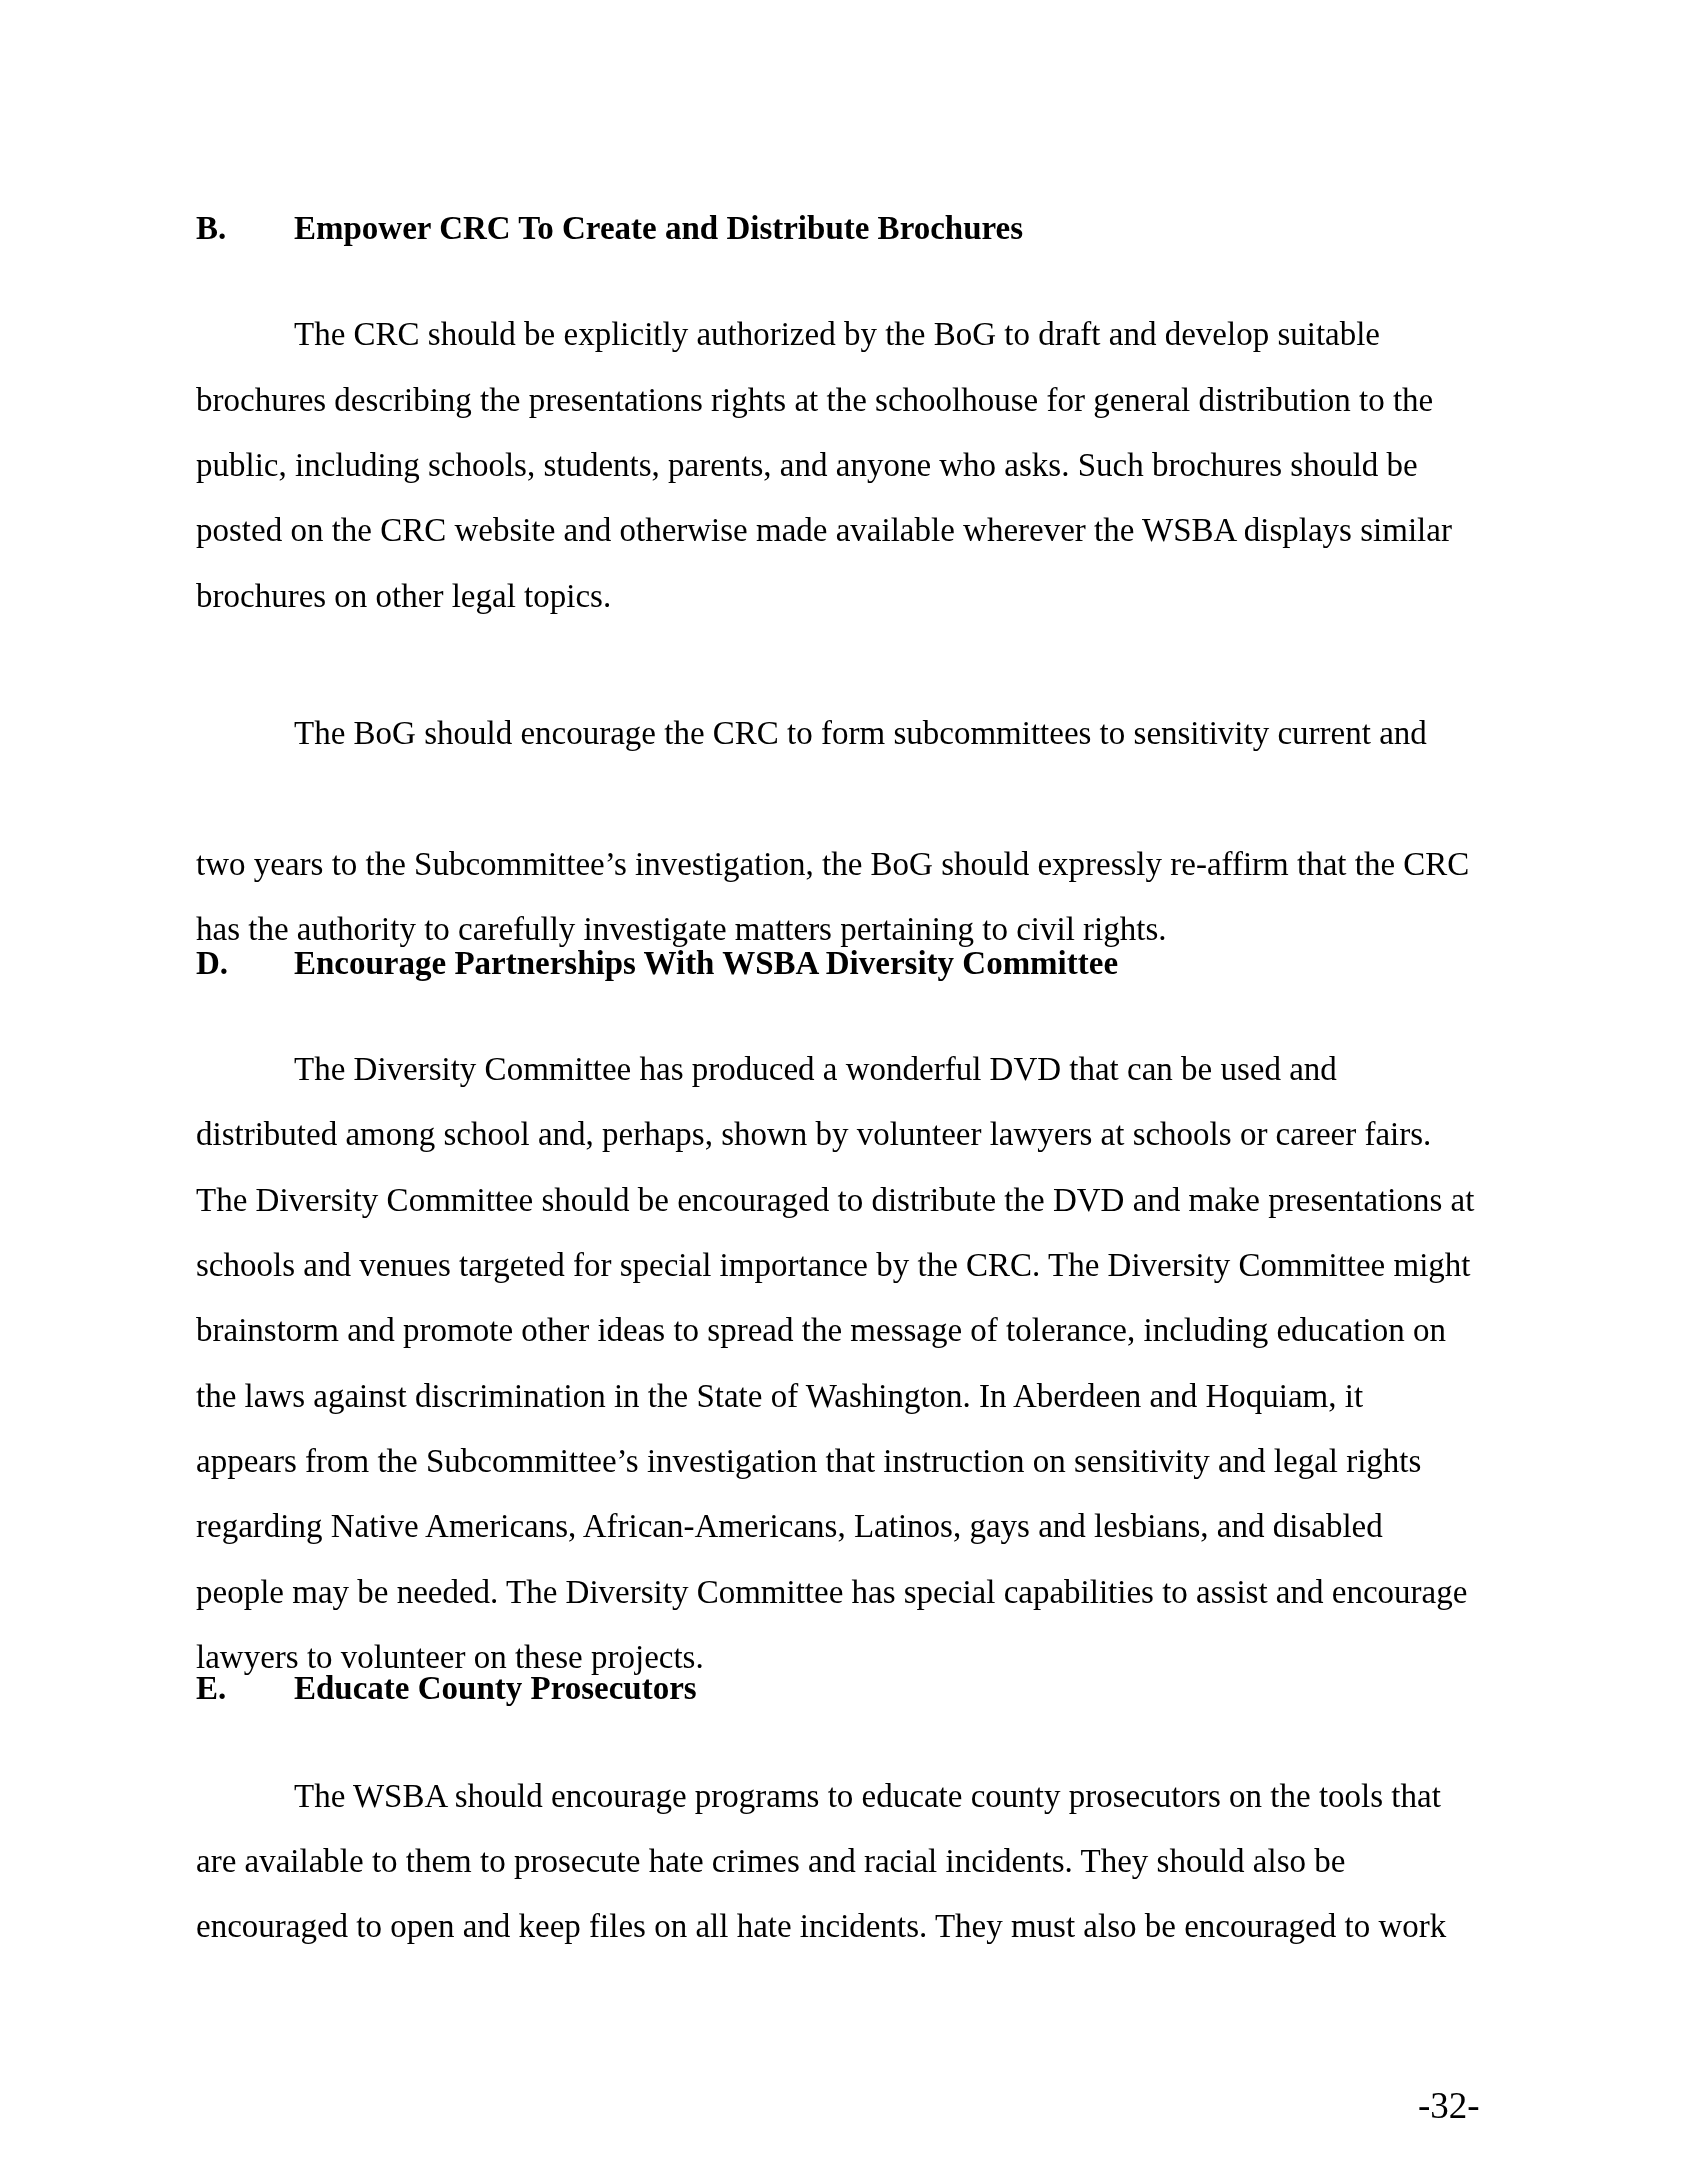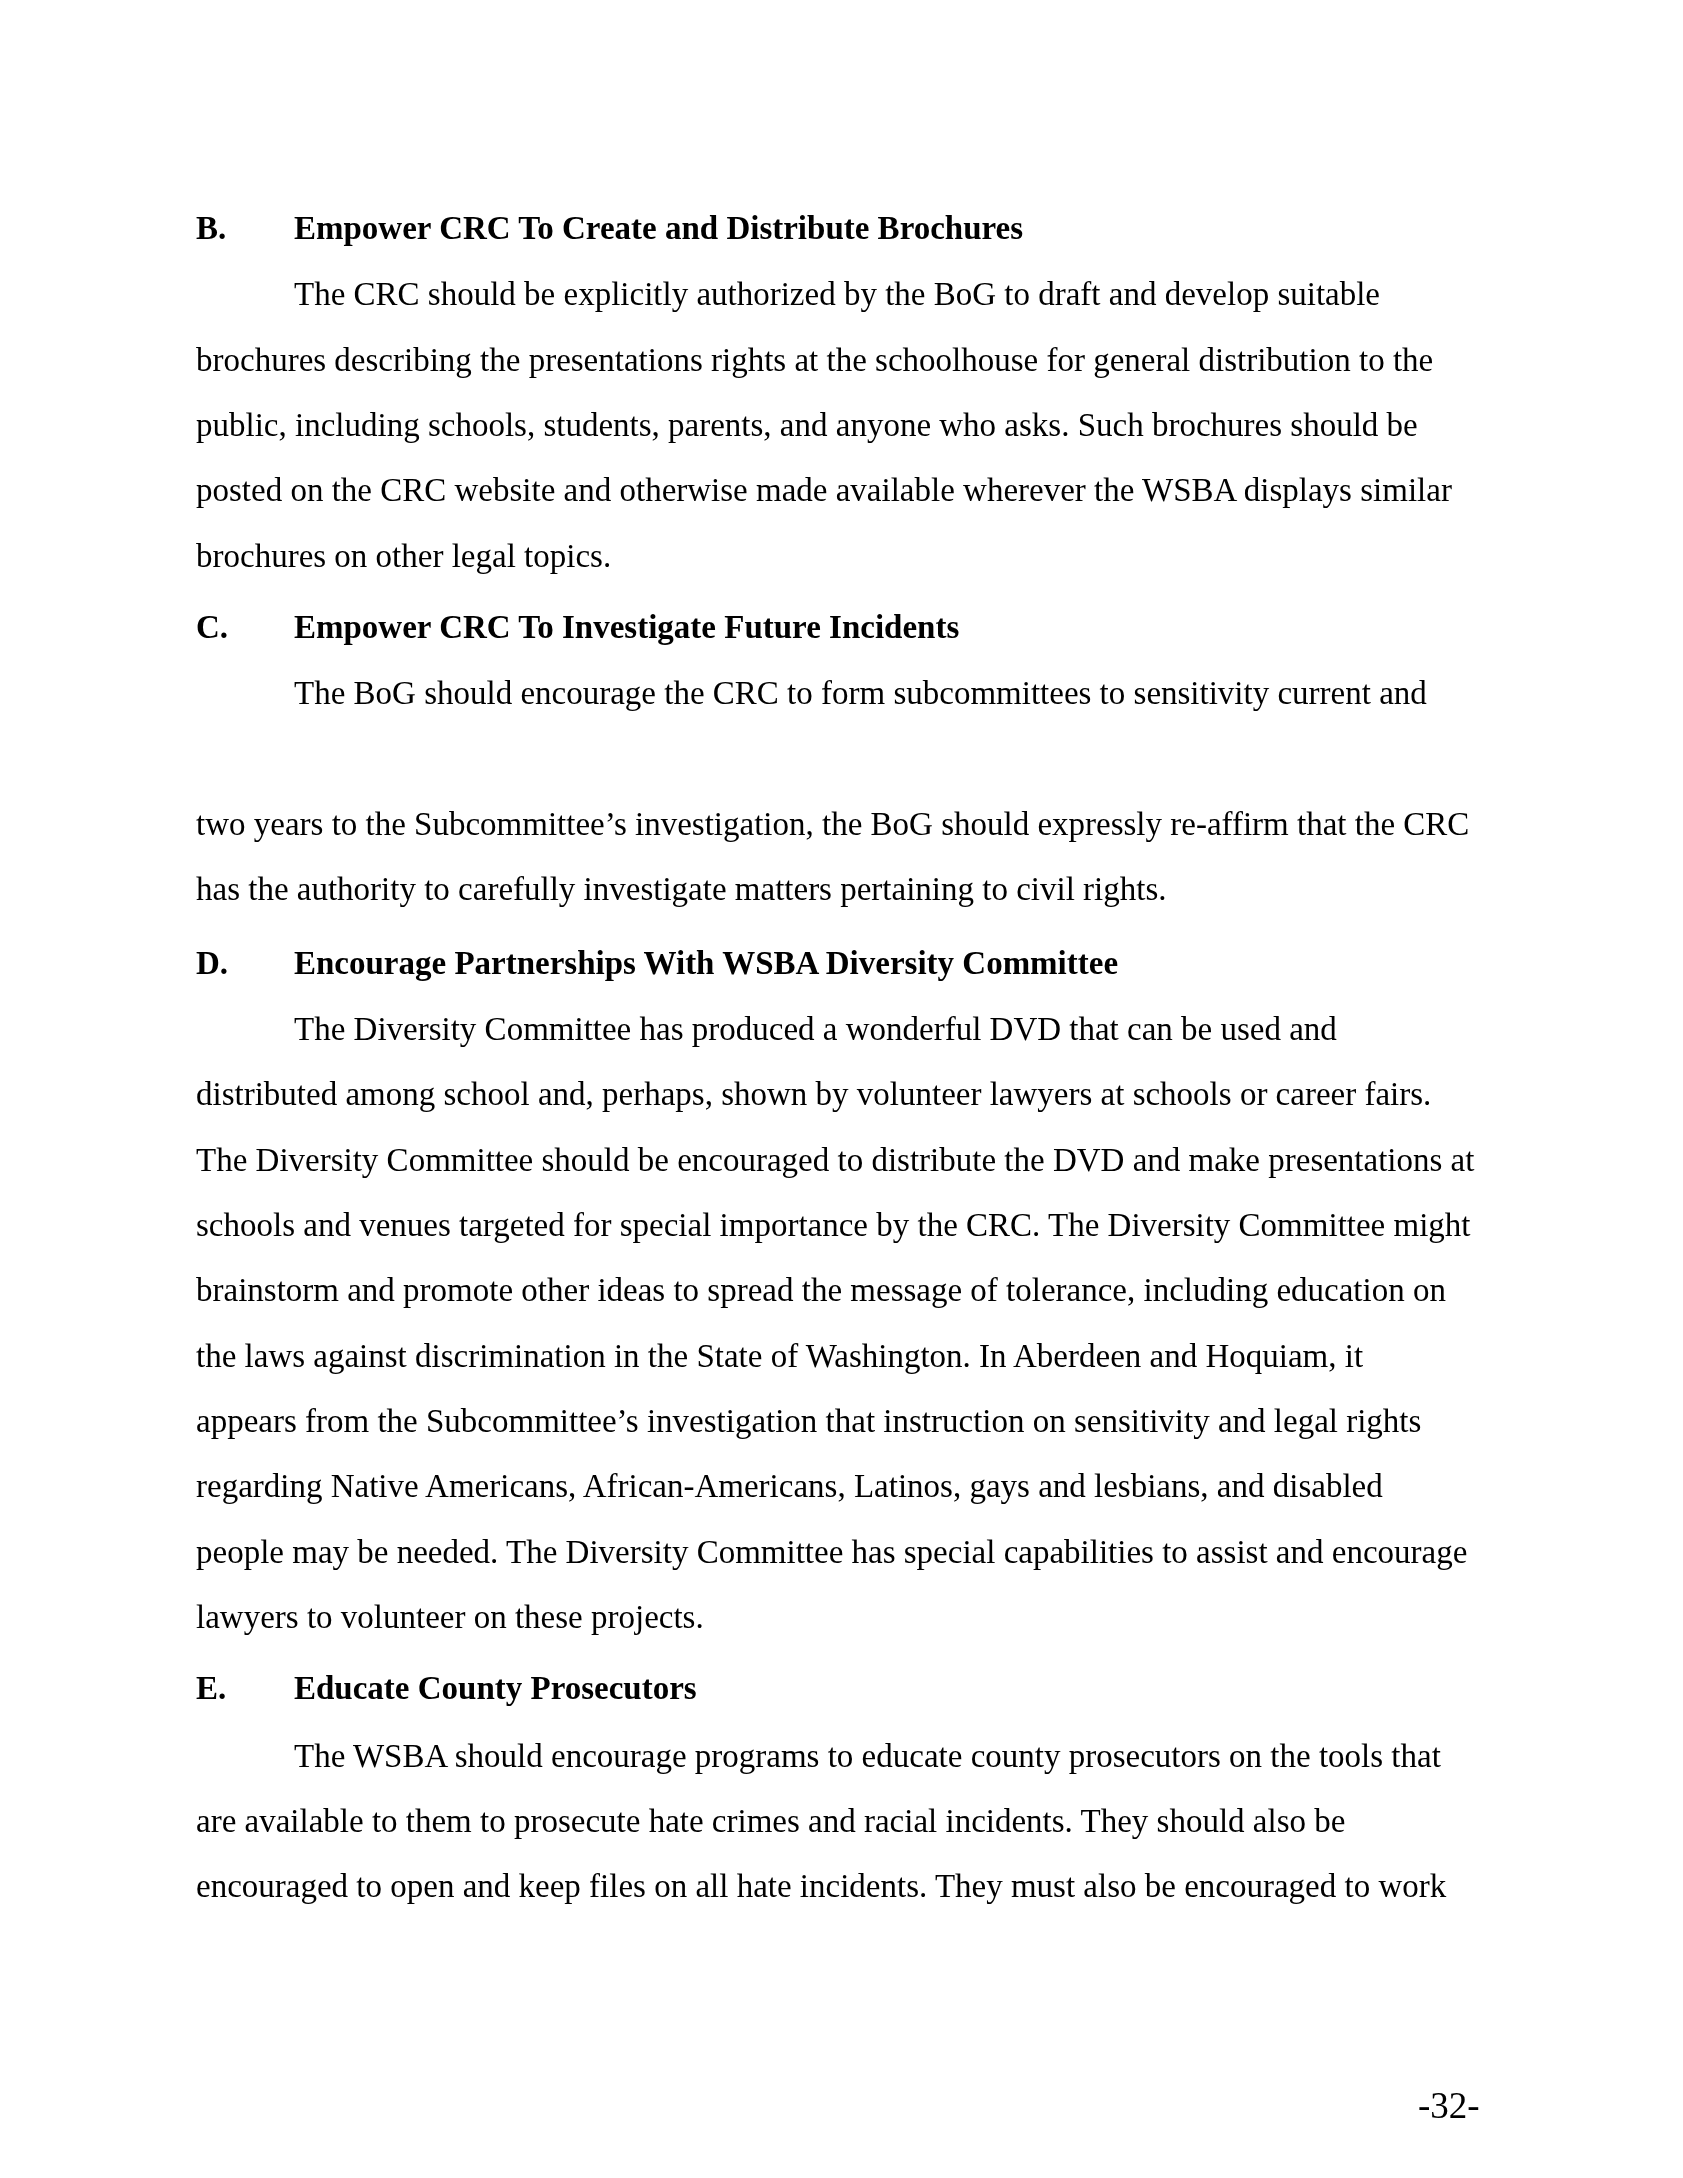--- a/index.html
+++ b/index.html
@@ -1,37 +1,36 @@
 <!DOCTYPE html>
 <html><head>
 <meta charset="utf-8">
 <style>
   html, body { margin: 0; padding: 0; background: #ffffff; }
   body { width: 1683px; height: 2178px; position: relative; overflow: hidden;
          font-family: "Liberation Serif", "DejaVu Serif", serif; color: #000; }
   .page { position: absolute; left: 0; top: 15px; width: 1683px; height: 2178px; }
   .heading { position: absolute; left: 196px; font-size: 33px; font-weight: bold; white-space: nowrap; line-height: 40px; }
   .heading .letter { display: inline-block; width: 98px; }
-  .line { position: absolute; left: 196px; font-size: 33px; white-space: nowrap; line-height: 40px; }
+  .line { position: absolute; left: 196px; font-size: 33px; white-space: nowrap; line-height: 40px; margin-top: 40px; }
   .line.indent { left: 294px; }
   .pagenum { position: absolute; left: 1418px; top: 2071px; font-size: 37px; line-height: 40px; }
 </style>
 </head>
 <body>
 
 <div class="page">
 
   <div class="heading" style="top:193px"><span class="letter">B.</span><span>Empower CRC To Create and Distribute Brochures</span></div>
   <div class="line indent" style="top:259px">The CRC should be explicitly authorized by the BoG to draft and develop suitable</div>
   <div class="line" style="top:325px">brochures describing the presentations rights at the schoolhouse for general distribution to the</div>
   <div class="line" style="top:390px">public, including schools, students, parents, and anyone who asks.  Such brochures should be</div>
   <div class="line" style="top:455px">posted on the CRC website and otherwise made available wherever the WSBA displays similar</div>
   <div class="line" style="top:521px">brochures on other legal topics.</div>
 
-  <div class="heading" style="top:592px"><span class="letter">C.</span><span>Empower CRC To Investigate Future Incidents</span></div>
   <div class="line indent" style="top:658px">The BoG should encourage the CRC to form subcommittees to sensitivity current and</div>
   <div class="line" style="top:789px">two years to the Subcommittee’s investigation, the BoG should expressly re-affirm that the CRC</div>
   <div class="line" style="top:854px">has the authority to carefully investigate matters pertaining to civil rights.</div>
 
   <div class="heading" style="top:928px"><span class="letter">D.</span><span>Encourage Partnerships With WSBA Diversity Committee</span></div>
   <div class="line indent" style="top:994px">The Diversity Committee has produced a wonderful DVD that can be used and</div>
   <div class="line" style="top:1059px">distributed among school and, perhaps, shown by volunteer lawyers at schools or career fairs.</div>
   <div class="line" style="top:1125px">The Diversity Committee should be encouraged to distribute the DVD and make presentations at</div>
   <div class="line" style="top:1190px">schools and venues targeted for special importance by the CRC.  The Diversity Committee might</div>
   <div class="line" style="top:1255px">brainstorm and promote other ideas to spread the message of tolerance, including education on</div>

